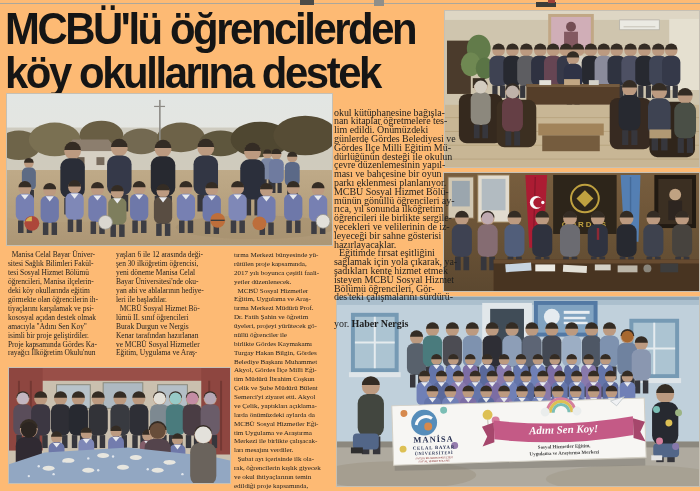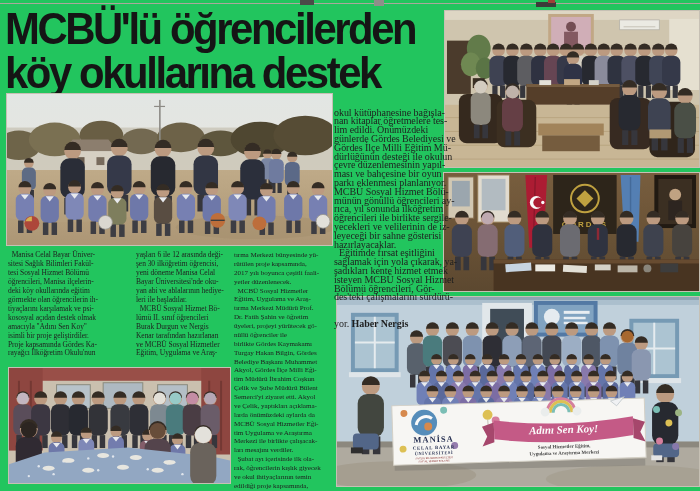--- a/index.html
+++ b/index.html
@@ -1,16 +1,16 @@
 <!DOCTYPE html>
 <html><head>
 <meta charset="utf-8">
 <style>
   html,body{margin:0;padding:0;background:#e8e6e0;}
-  .page{position:relative;width:700px;height:491px;background:#22c55e;overflow:hidden;
+  .page{position:relative;width:700px;height:491px;background:#fdba74;overflow:hidden;
         font-family:"Liberation Serif",serif;}
   .toprule{position:absolute;left:0;top:3px;width:700px;height:1px;background:#aba79b;}
   .artifact{position:absolute;}
   .headline{position:absolute;left:5px;top:7px;margin:0;color:#151515;
      font-family:"Liberation Sans",sans-serif;font-weight:bold;font-size:45px;
      line-height:44px;letter-spacing:-2.6px;transform:scaleX(0.93);transform-origin:left top;
      white-space:nowrap;}
   .photo{position:absolute;border:1px solid #c6c0b4;background:#fff;box-sizing:border-box;}
   .photo svg{display:block;width:100%;height:100%;filter:saturate(0.82) contrast(0.96);}
   .col{position:absolute;white-space:pre;color:#1f1f1f;}
@@ -480,21 +480,21 @@
 tesi Sosyal Hizmet Bölümü
 öğrencileri, Manisa ilçelerin-
 deki köy okullarında eğitim
 görmekte olan öğrencilerin ih-
 tiyaçlarını karşılamak ve psi-
 kososyal açıdan destek olmak
 amacıyla "Adını Sen Koy"
 isimli bir proje geliştirdiler.
 Proje kapsamında Gördes Ka-
 rayağcı İlköğretim Okulu'nun</div>
-  <div class="col c12" style="left:136px;top:251px;width:112px">yaşları 6 ile 12 arasında deği-
+  <div class="col c12" style="left:116px;top:251px;width:112px">yaşları 6 ile 12 arasında deği-
 şen 30 ilköğretim öğrencisi,
 yeni döneme Manisa Celal
 Bayar Üniversitesi'nde oku-
 yan abi ve ablalarının hediye-
 leri ile başladılar.
   MCBÜ Sosyal Hizmet Bö-
 lümü II. sınıf öğrencileri
 Burak Durgun ve Nergis
 Kenar tarafından hazırlanan
 ve MCBÜ Sosyal Hizmetler

